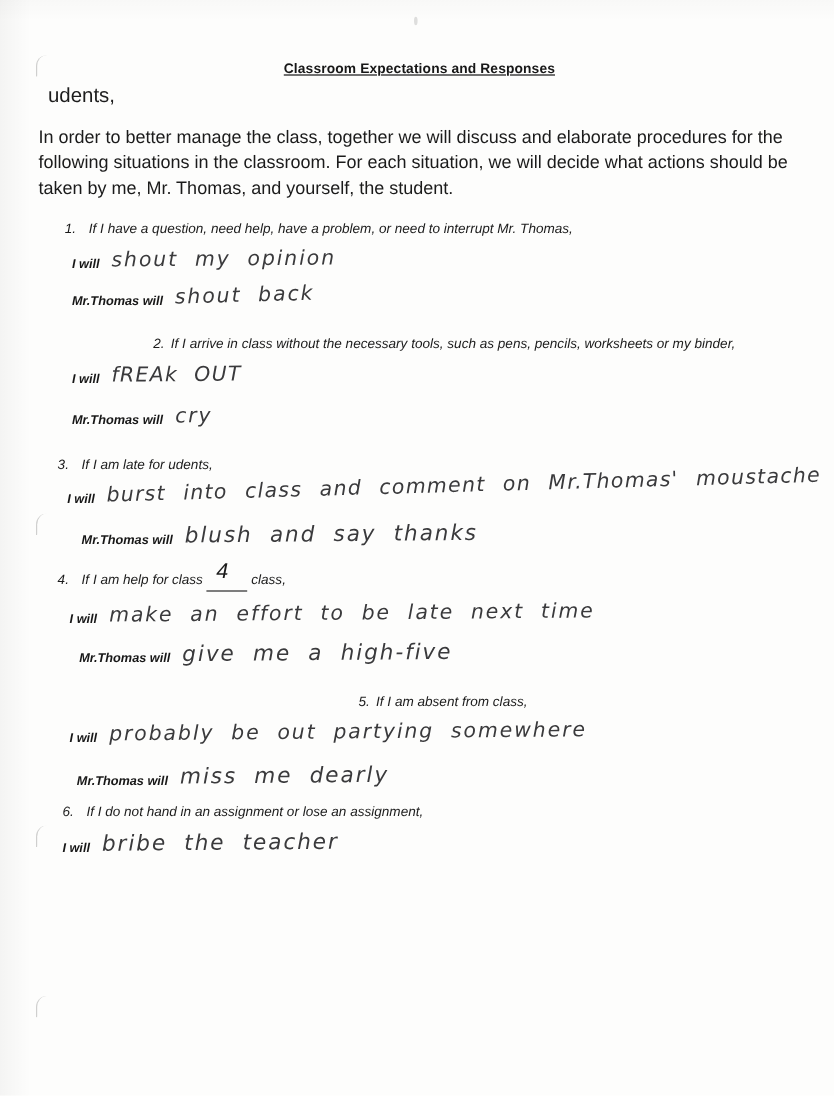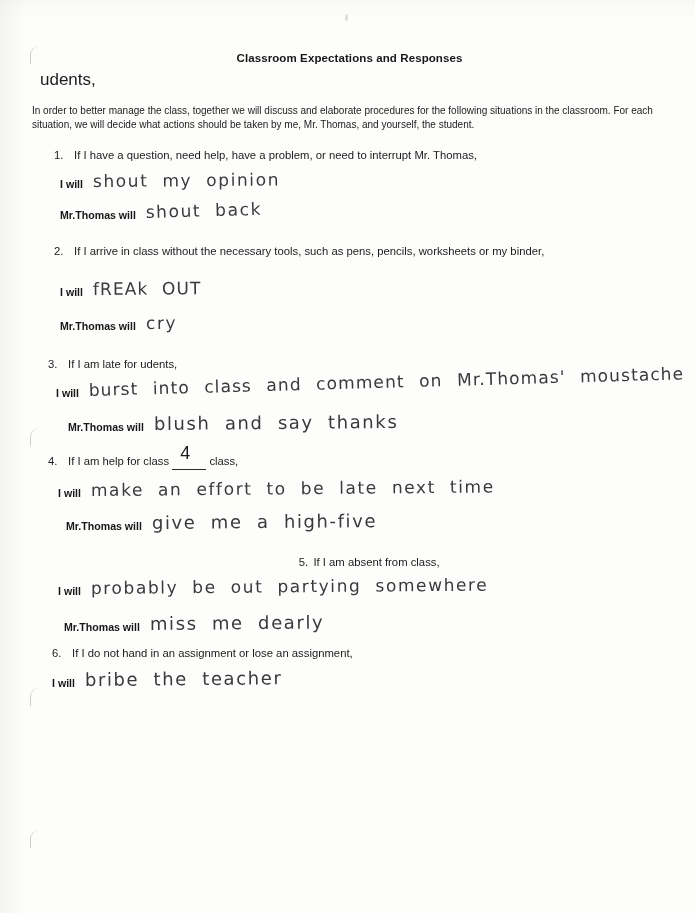--- a/index.html
+++ b/index.html
@@ -36,39 +36,41 @@
     top: 0;
     right: 0;
     bottom: 0;
     padding: 52px 14px 0 18px;
     box-sizing: border-box;
   }
   .title {
     text-align: center;
     font-size: 11.5px;
     font-weight: bold;
+    text-decoration: underline;
     letter-spacing: 0.1px;
     margin: 0 0 6px 0;
     color: #171717;
   }
   .salutation {
     font-size: 17px;
     margin: 4px 0 0 22px;
     color: #1d1d1d;
     position: relative;
   }
   .intro {
-    font-size: 10px;
+    font-size: 15px;
     line-height: 1.42;
     margin: 14px 12px 0 14px;
     text-align: left;
     color: #1b1b1b;
   }
   .item {
     margin-top: 16px;
+    font-style: italic;
   }
   .prompt {
     font-size: 11.3px;
     margin-left: 36px;
     color: #1b1b1b;
     line-height: 1.4;
   }
   .prompt .num {
     display: inline-block;
     width: 20px;
@@ -111,21 +113,21 @@
     letter-spacing: 1.6px;
     word-spacing: 7px;
     transform: rotate(-0.9deg);
     transform-origin: left bottom;
     line-height: 1;
     white-space: nowrap;
     padding-bottom: 1px;
   }
   .hand.tilt-a { transform: rotate(-1.6deg); }
   .hand.tilt-b { transform: rotate(-0.5deg); }
-  .hand.caps { letter-spacing: 1.1px; margin-top: 12px; }
+  .hand.caps { letter-spacing: 1.1px; }
   .hand.big { font-size: 18px; }
   
   .edge-mark {
     position: absolute;
     left: 30px;
     width: 10px;
     height: 18px;
     border-left: 1.4px solid rgba(0,0,0,0.18);
     border-top-left-radius: 9px;
     pointer-events: none;
@@ -162,21 +164,21 @@
       <div class="answer-row indent3">
         <span class="answer-label">I will</span>
         <span class="hand tilt-b">shout my opinion</span>
       </div>
       <div class="answer-row indent3" style="margin-top:13px;">
         <span class="answer-label">Mr.Thomas will</span>
         <span class="hand tilt-a">shout back</span>
       </div>
     </div>
 
-    <div class="item" style="margin-top:22px;">
+    <div class="item" style="margin-top:22px;text-align:center;">
       <div class="prompt">
         <span class="num">2.</span><span>If I arrive in class without the necessary tools, such as pens, pencils, worksheets or my binder,</span>
       </div>
       <div class="answer-row indent3">
         <span class="answer-label">I will</span>
         <span class="hand caps tilt-b">fREAk OUT</span>
       </div>
       <div class="answer-row indent3" style="margin-top:16px;">
         <span class="answer-label">Mr.Thomas will</span>
         <span class="hand tilt-b">cry</span>

